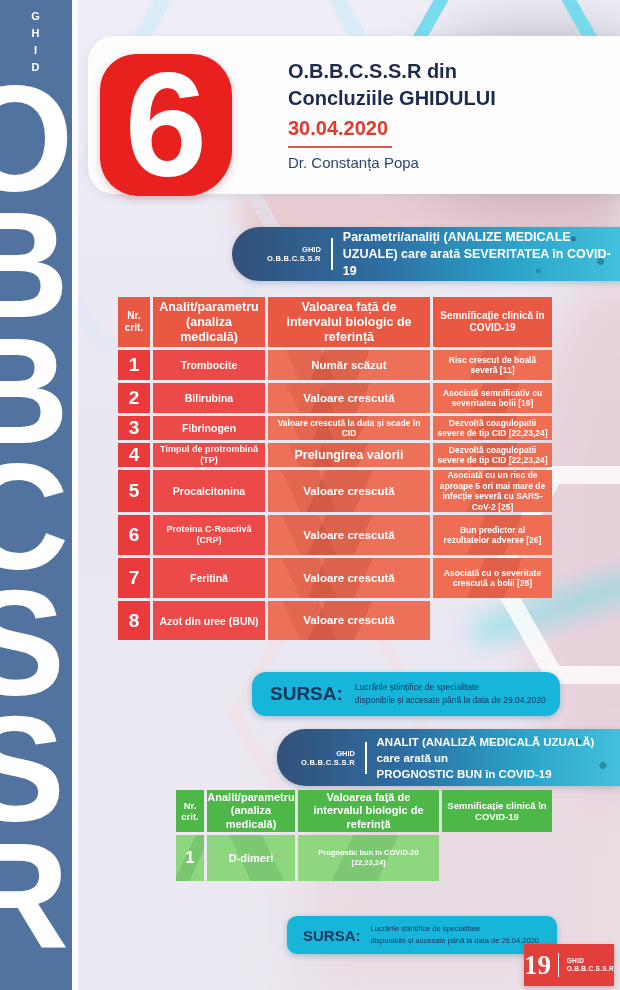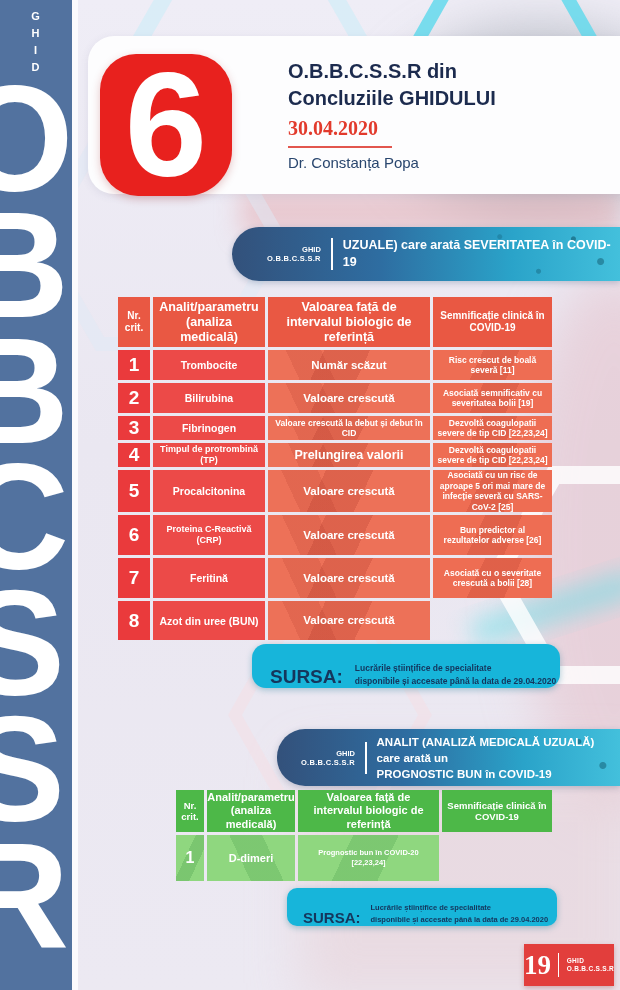--- a/index.html
+++ b/index.html
@@ -34,21 +34,21 @@
   }
   .six-tile{
     position:absolute; left:100px; top:54px; width:132px; height:142px;
     background:#e8211e; border-radius:36px 40px 46px 38px; z-index:2;
     display:flex; align-items:center; justify-content:center;
     box-shadow:0 3px 8px rgba(160,30,30,0.25);
   }
   .six-tile span{ color:#fff; font-size:148px; line-height:140px; font-weight:700; }
   .title-block{ position:absolute; left:288px; top:58px; z-index:2; }
   .title-line{ font-size:20px; font-weight:700; color:#1c2b4e; line-height:27px; }
-  .title-date{ font-size:20px; font-weight:700; color:#e23a2c; line-height:26px; margin-top:3px;font-family:Liberation Serif, serif; }
+  .title-date{ font-size:20px; font-weight:700; color:#e23a2c; line-height:26px; margin-top:3px; }
   .title-rule{ width:104px; height:2px; background:#e2564e; margin-top:5px; }
   .title-author{ font-size:15px; color:#29466e; margin-top:6px; }
   
   .banner{
     position:absolute; height:54px; border-radius:28px 0 0 28px; z-index:2;
     display:flex; align-items:center;
     background-image:
       radial-gradient(circle at 88% 22%, rgba(8,70,90,.50) 0 2px, transparent 3px),
       radial-gradient(circle at 95% 64%, rgba(8,70,90,.42) 0 3px, transparent 4px),
       radial-gradient(circle at 79% 82%, rgba(8,70,90,.32) 0 2px, transparent 3px),
@@ -89,27 +89,27 @@
   .c-value.small{ font-size:8.5px; line-height:10px; }
   .c-value.big{ font-size:12.5px; }
   .c-sig{
     background-color:#ee6d53; font-size:8.5px; line-height:10.5px;
     background-image:
       linear-gradient(295deg, transparent 35%, rgba(160,40,28,0.18) 35%, rgba(160,40,28,0.18) 62%, transparent 62%);
   }
   
   .sursa{
     position:absolute; background:#17b5da; border-radius:14px; z-index:2;
-    display:flex; align-items:flex-end; box-shadow:0 2px 6px rgba(20,120,150,0.35);
+    display:flex; align-items:center; box-shadow:0 2px 6px rgba(20,120,150,0.35);margin-top:28px;
   }
   .sursa1{ left:252px; top:644px; width:308px; height:44px; padding-left:18px; }
   .sursa2{ left:287px; top:888px; width:270px; height:38px; padding-left:16px; border-radius:10px; }
   .sursa-label{ color:#15365c; font-weight:700; font-size:19px; margin-right:12px; }
   .sursa2 .sursa-label{ font-size:15px; margin-right:10px; }
-  .sursa-lines div{ color:#14355c; font-weight:700; font-size:8.5px; line-height:13px; }
+  .sursa-lines div{ color:#14355c; font-weight:400; font-size:8.5px; line-height:13px; }
   .sursa2 .sursa-lines div{ font-size:7.5px; line-height:12px; }
   
   .tbl2{
     left:176px; top:790px; width:378px;
     grid-template-columns:28px 88px 141px 110px;
     grid-template-rows:42px 46px;
   }
   .g-h{ background:#4db848; font-size:9.5px; line-height:11px; }
   .g-h.wide{ font-size:11px; line-height:13.5px; }
   .g-num{ background:#8fd77f; font-size:16px;
@@ -201,20 +201,21 @@
     <div class="title-author">Dr. Constanța Popa</div>
   </div>
 
   <div class="banner banner1">
     <div class="banner-brand">
       <div class="b1">GHID</div>
       <div class="b2">O.B.B.C.S.S.R</div>
     </div>
     <div class="banner-divider"></div>
     <div class="banner-text">
+      <div>Parametri/analiți (ANALIZE MEDICALE</div>
       <div>UZUALE) care arată SEVERITATEA în COVID-19</div>
     </div>
   </div>
 
   <div class="tbl tbl1">
     <div class="cell h1">Nr. crit.</div>
     <div class="cell h1 wide">Analit/parametru (analiza medicală)</div>
     <div class="cell h1 wide">Valoarea față de intervalul biologic de referință</div>
     <div class="cell h1">Semnificație clinică în COVID-19</div>
 
@@ -223,21 +224,21 @@
     <div class="cell c-value">Număr scăzut</div>
     <div class="cell c-sig">Risc crescut de boală severă [11]</div>
 
     <div class="cell c-num">2</div>
     <div class="cell c-analyte">Bilirubina</div>
     <div class="cell c-value">Valoare crescută</div>
     <div class="cell c-sig">Asociată semnificativ cu severitatea bolii [19]</div>
 
     <div class="cell c-num">3</div>
     <div class="cell c-analyte">Fibrinogen</div>
-    <div class="cell c-value small">Valoare crescută la debut și debut în CID</div>
+    <div class="cell c-value small">Valoare crescută la data și scade în CID</div>
     <div class="cell c-sig">Dezvoltă coagulopatii severe de tip CID [22,23,24]</div>
 
     <div class="cell c-num">4</div>
     <div class="cell c-analyte small">Timpul de protrombină (TP)</div>
     <div class="cell c-value big">Prelungirea valorii</div>
     <div class="cell c-sig">Dezvoltă coagulopatii severe de tip CID [22,23,24]</div>
 
     <div class="cell c-num">5</div>
     <div class="cell c-analyte">Procalcitonina</div>
     <div class="cell c-value">Valoare crescută</div>

